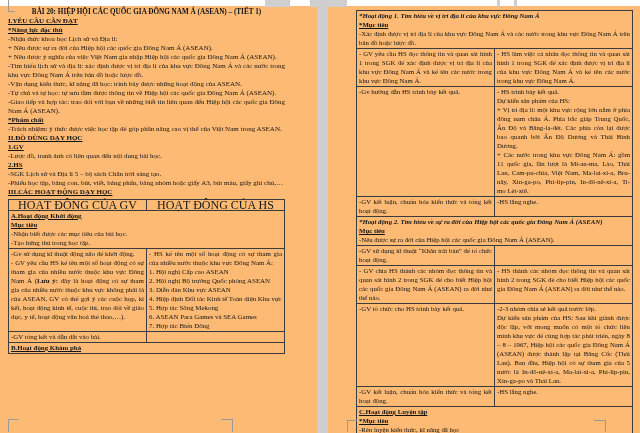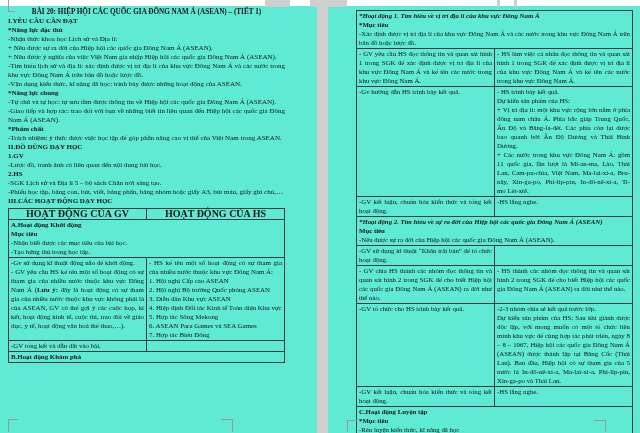--- a/index.html
+++ b/index.html
@@ -17,34 +17,34 @@
   .gap-top-3 { position:absolute; left:497px; top:0; width:3px; height:7px; background:#cfcfcf; z-index:4; }
   .gap-top-4 { position:absolute; left:514px; top:0; width:3px; height:7px; background:#cfcfcf; z-index:4; }
   
   .mark { position:absolute; z-index:5; }
   .mark-tl-above   { left:8px;   top:0;     width:7px;  height:12px; border-left:1px solid #9a9a9a; border-bottom:1px solid #9a9a9a; }
   .mark-bl-next-p1 { left:8px;   top:419px; width:10px; height:13px; border-left:1px solid #9a9a9a; border-top:1px solid #9a9a9a; }
   .mark-br-next-p1 { left:221px; top:419px; width:12px; height:13px; border-right:1px solid #9a9a9a; border-top:1px solid #9a9a9a; }
   .mark-bl-next-p2 { left:347px; top:420px; width:10px; height:12px; border-left:1px solid #9a9a9a; border-top:1px solid #9a9a9a; }
   .mark-br-next-p2 { left:594px; top:420px; width:12px; height:12px; border-right:1px solid #9a9a9a; border-top:1px solid #9a9a9a; }
 
-  .page { position:absolute; top:6px; height:427px; background:#5eead4; overflow:hidden; z-index:2; }
+  .page { position:absolute; top:6px; height:427px; background:#fdba74; overflow:hidden; z-index:2; }
   .page-1 { left:0;     width:317px; padding:2px 32px 0 8px; }
   .page-2 { left:328px; width:312px; padding:2px 7px 0 28px; }
 
   .doc-title { font-size:7.2px; line-height:9px; font-weight:bold; text-align:center; }
   .para  { font-size:7px; line-height:9px; text-align:justify; }
-  .h     { font-weight:bold; text-align:left; }
+  .h     { font-weight:bold; text-align:left;text-decoration:underline; }
   .it    { }
   .b     { font-weight:bold; }
   .bi    { font-weight:bold; font-style:italic; }
 
   table { border-collapse:collapse; table-layout:fixed; width:100%; margin-top:2px; }
   td,th { border:1px solid #3c3c3c; vertical-align:top; padding:0 2px 1px 2px; }
-  th { font-size:10px; line-height:10px; font-weight:bold; text-align:center; padding:0; }
+  th { font-size:12px; line-height:10px; font-weight:normal; text-align:center; padding:0; }
   td .para { font-size:6.9px; line-height:9px; }
   .t2 td .para { font-size:6.8px; }
   .cell-gv { width:50%; } .cell-hs { width:50%; }
   .t2 .cell-gv { width:51.3%; } .t2 .cell-hs { width:48.7%; }
 </style>
 </head>
 <body>
 
 <div class="gap-v"></div>
 <div class="gap-top-1"></div>
@@ -59,21 +59,20 @@
 
 <div class="page page-1">
   <div class="doc-title">BÀI 20: HIỆP HỘI CÁC QUỐC GIA ĐÔNG NAM Á (ASEAN) – (TIẾT 1)</div>
   <div class="para h">I.YÊU CẦU CẦN ĐẠT</div>
   <div class="para h">*Năng lực đặc thù</div>
   <div class="para">-Nhận thức khoa học Lịch sử và Địa lí:</div>
   <div class="para">+ Nêu được sự ra đời của Hiệp hội các quốc gia Đông Nam Á (ASEAN).</div>
   <div class="para">+ Nêu được ý nghĩa của việc Việt Nam gia nhập Hiệp hội các quốc gia Đông Nam Á (ASEAN).</div>
   <div class="para">-Tìm hiểu lịch sử và địa lí: xác định được vị trí địa lí của khu vực Đông Nam Á và các nước trong khu vực Đông Nam Á trên bản đồ hoặc lược đồ.</div>
   <div class="para">-Vận dụng kiến thức, kĩ năng đã học: trình bày được những hoạt động của ASEAN.</div>
-  <div class="para h">*Năng lực chung</div>
   <div class="para">-Tự chủ và tự học: tự sưu tầm được thông tin về Hiệp hội các quốc gia Đông Nam Á (ASEAN).</div>
   <div class="para">-Giao tiếp và hợp tác: trao đổi với bạn về những biết tin liên quan đến Hiệp hội các quốc gia Đông Nam Á (ASEAN).</div>
   <div class="para h">*Phẩm chất</div>
   <div class="para">-Trách nhiệm: ý thức được việc học tập để góp phần nâng cao vị thế của Việt Nam trong ASEAN.</div>
   <div class="para h">II.ĐỒ DÙNG DẠY HỌC</div>
   <div class="para h">1.GV</div>
   <div class="para">-Lược đồ, tranh ảnh có liên quan đến nội dung bài học.</div>
   <div class="para h">2.HS</div>
   <div class="para"><span>-SGK </span><span class="it">Lịch sử và Địa lí 5</span><span> – bộ sách </span><span class="it">Chân trời sáng tạo</span><span>.</span></div>
   <div class="para">-Phiếu học tập, bảng con, bút, viết, bảng phấn, bảng nhóm hoặc giấy A3, bút màu, giấy ghi chú,…</div>

